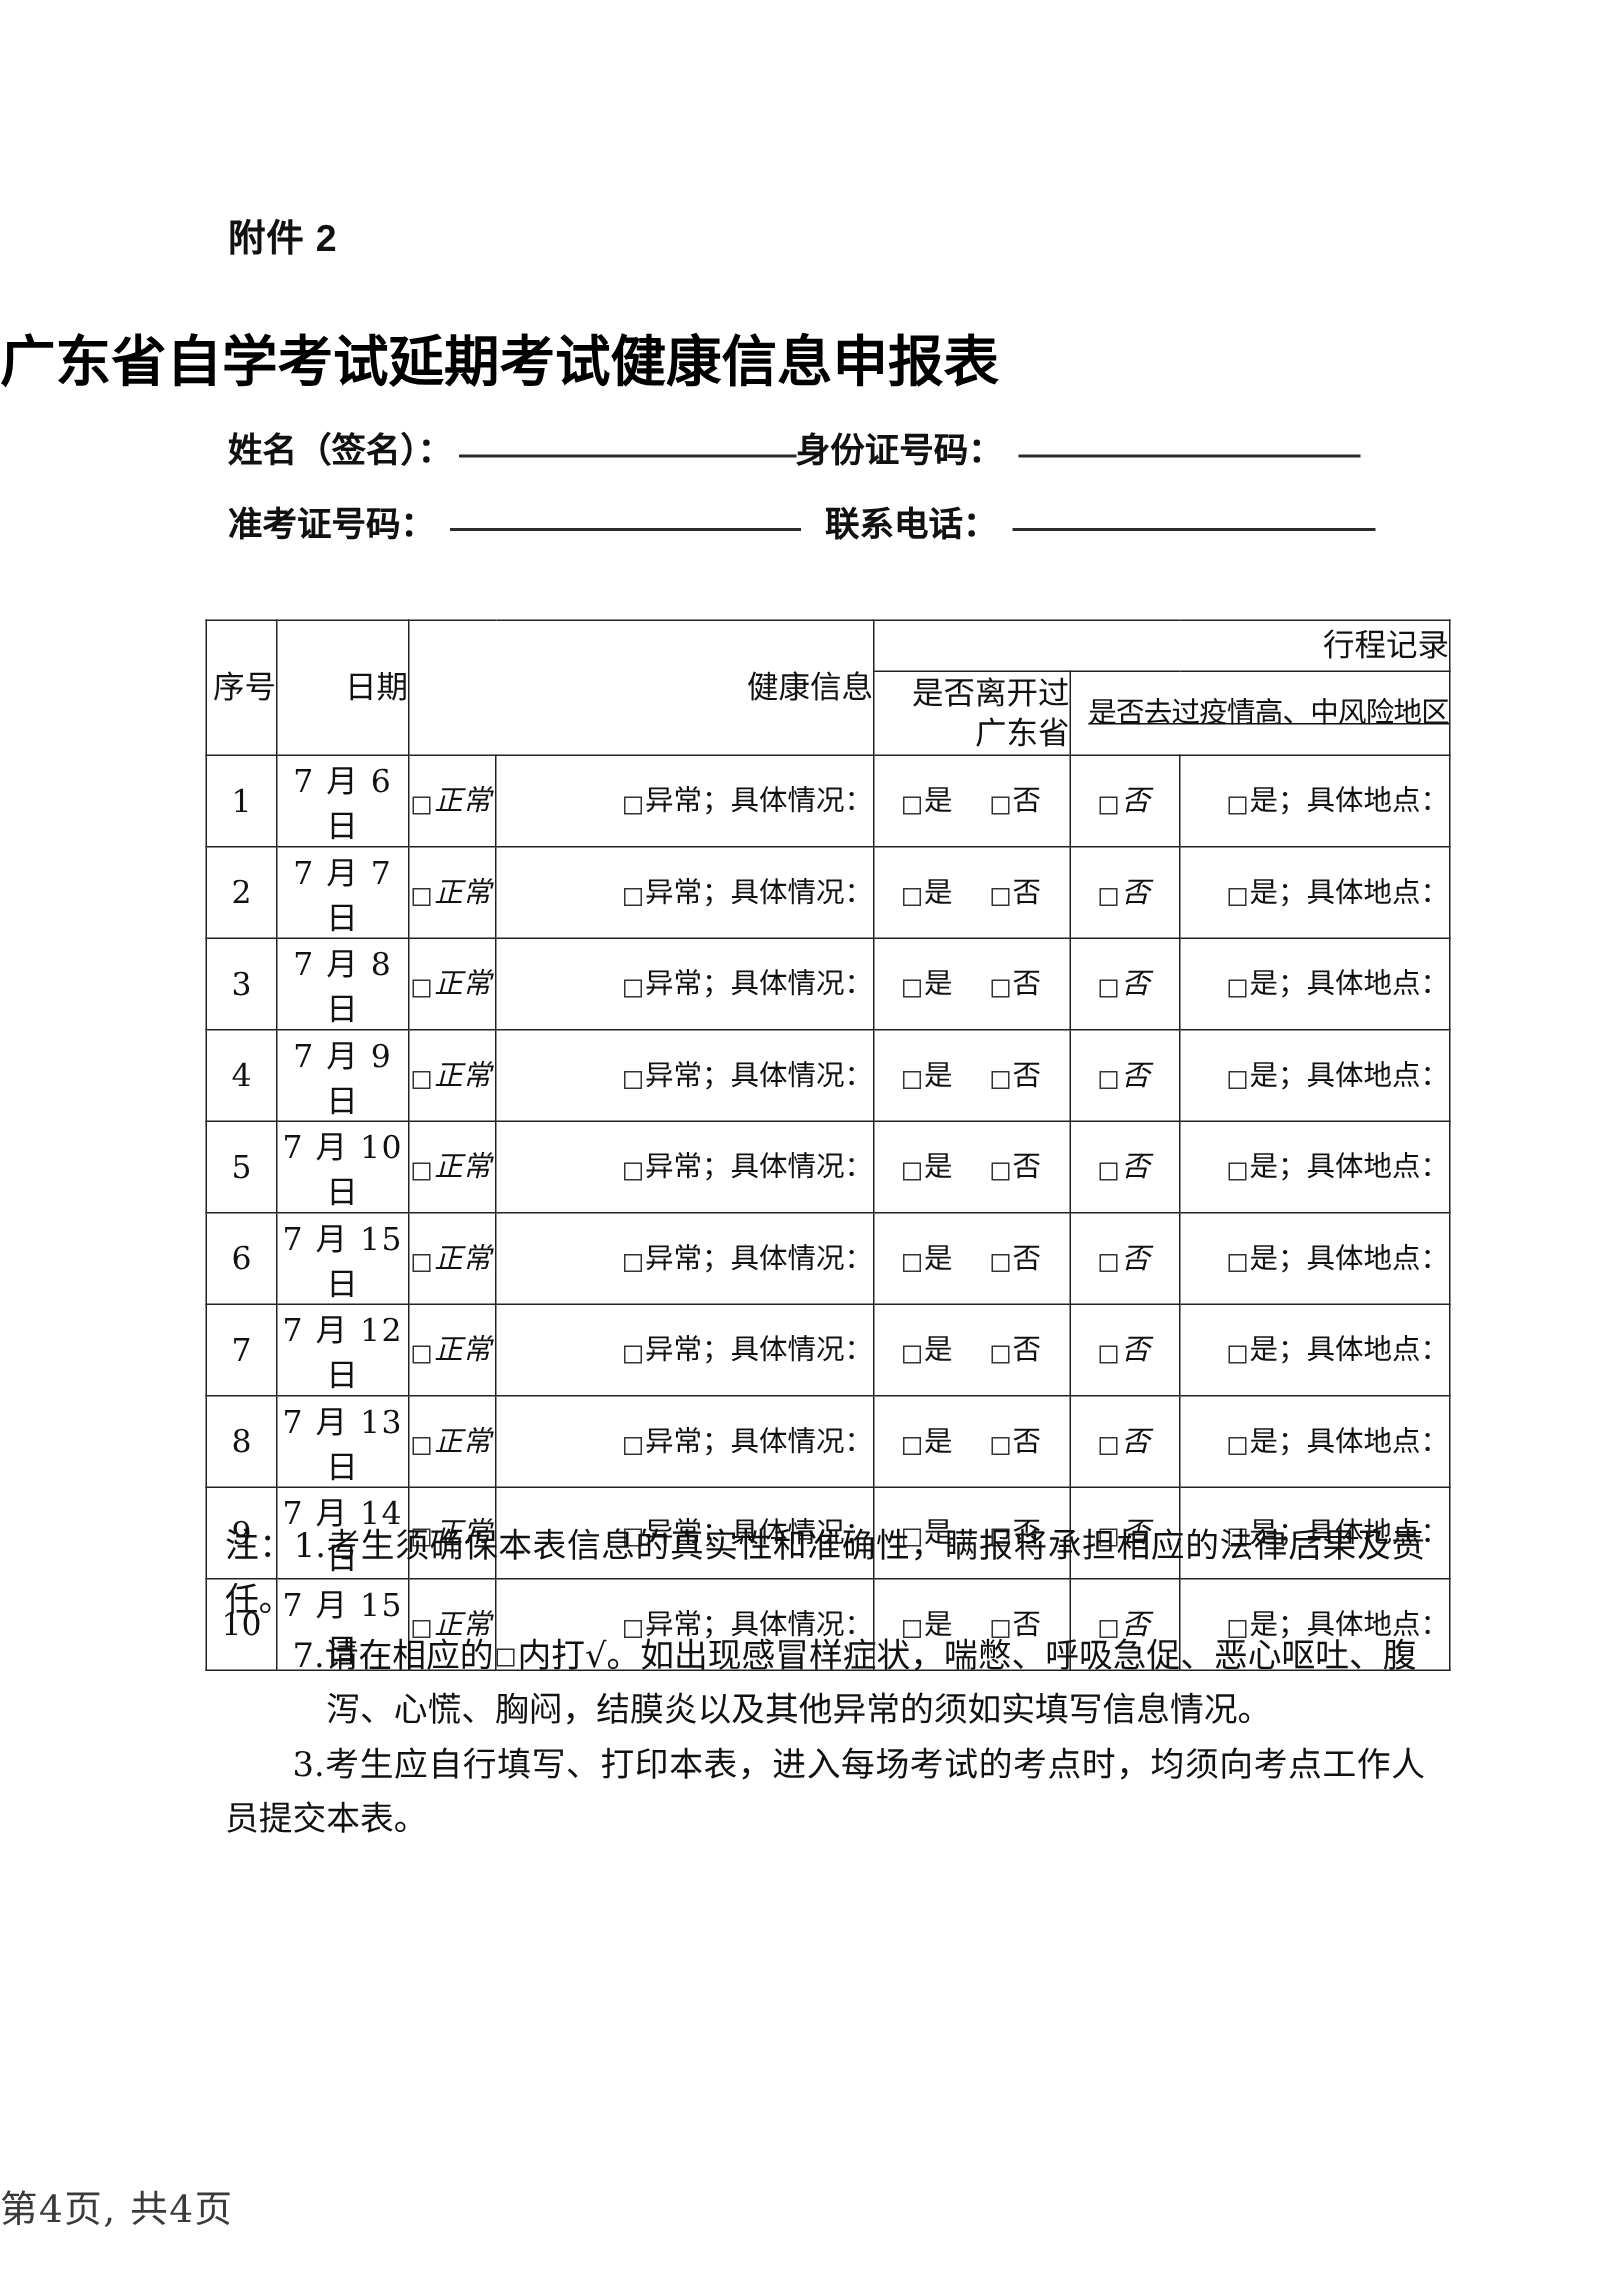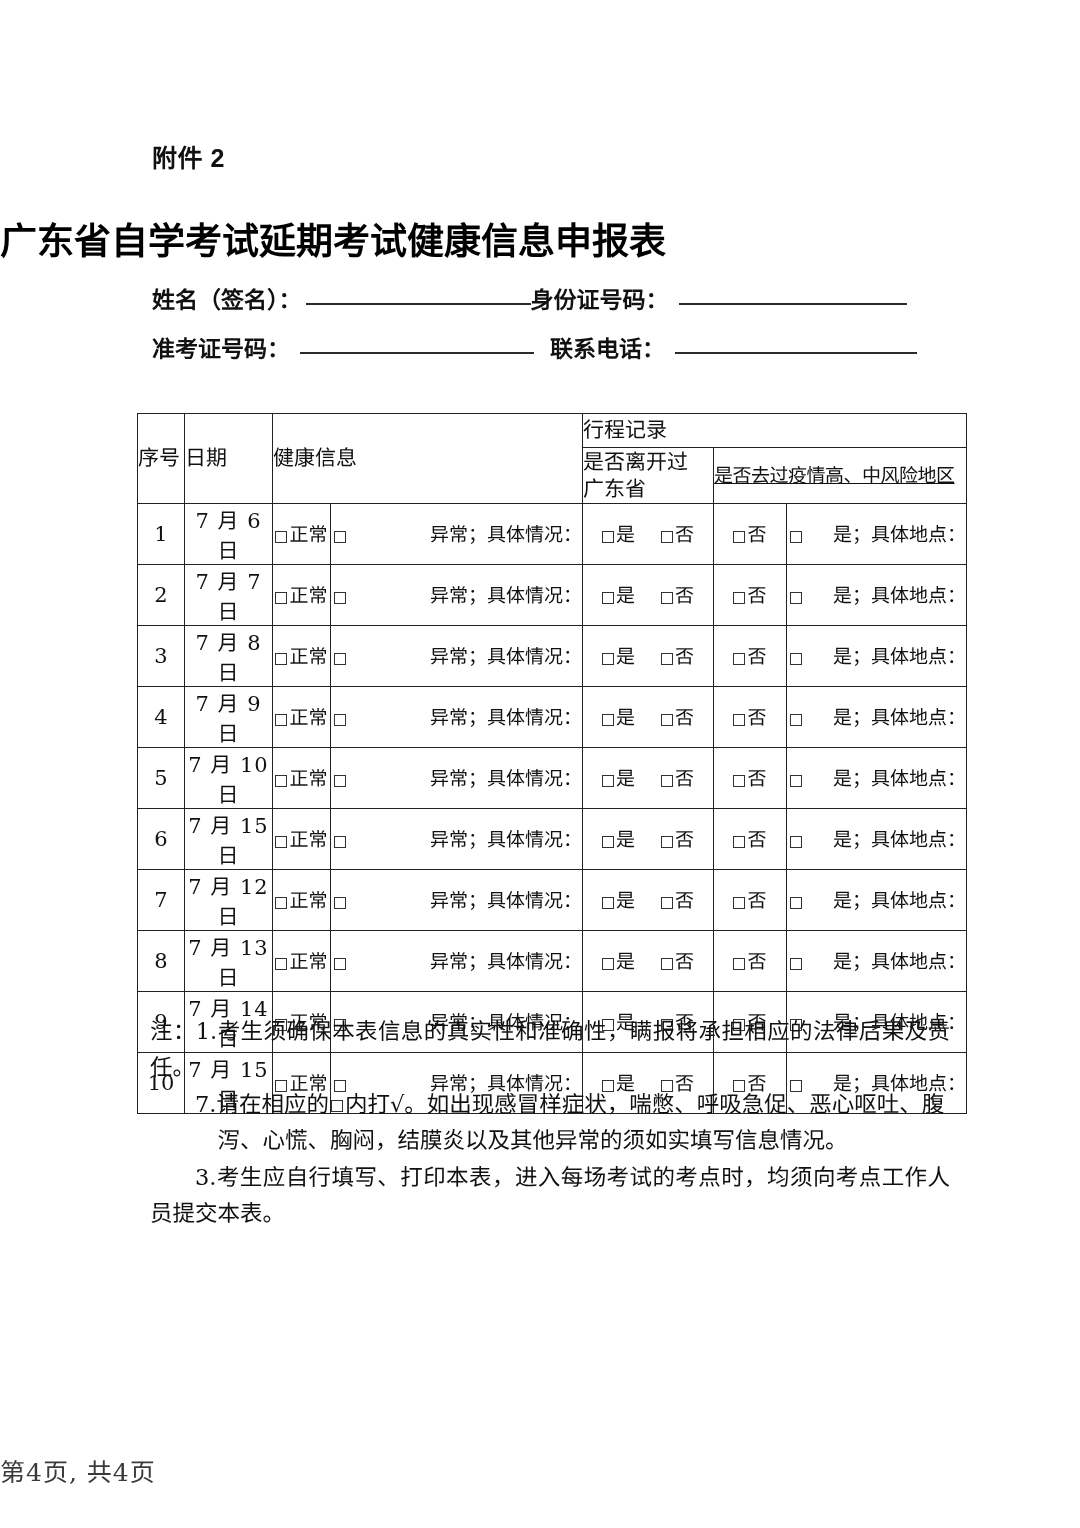--- a/index.html
+++ b/index.html
@@ -100,21 +100,21 @@
   table.sheet td, table.sheet th {
     border: 1.6px solid #222;
     padding: 0;
     font-weight: 400;
     color: #111;
     vertical-align: middle;
   }
 
   th.hd {
     font-size: 21px;
-    text-align: left;
+    text-align: right;
     font-weight: 400;
     line-height: 1.25;
     padding: 4px 2px;
   }
   th.hd.tight { font-size: 19px; letter-spacing: -0.5px; text-decoration: underline; }
 
   
   col.c-seq   { width: 47px; }
   col.c-date  { width: 88px; }
   col.c-ok    { width: 58px; }
@@ -132,22 +132,22 @@
   
   td.split { padding: 0; vertical-align: middle; }
 
   .cb-line {
     display: flex;
     align-items: center;
     white-space: nowrap;
     font-size: 19px;
     line-height: 1;
   }
-  .cb-line.center { justify-content: center; }
-  .cb-line.left   { justify-content: space-between; padding-left: 3px; font-family: Liberation Serif, serif; }
+  .cb-line.center { justify-content: center; font-style: italic; }
+  .cb-line.left   { justify-content: flex-end; padding-left: 3px; font-family: Liberation Serif, serif; }
 
   td.topcell {
     vertical-align: top;
     padding-top: 3px;
   }
   td.topcell .cb-line { font-size: 19px; }
 
   .box {
     display: inline-block;
     width: 10px;

